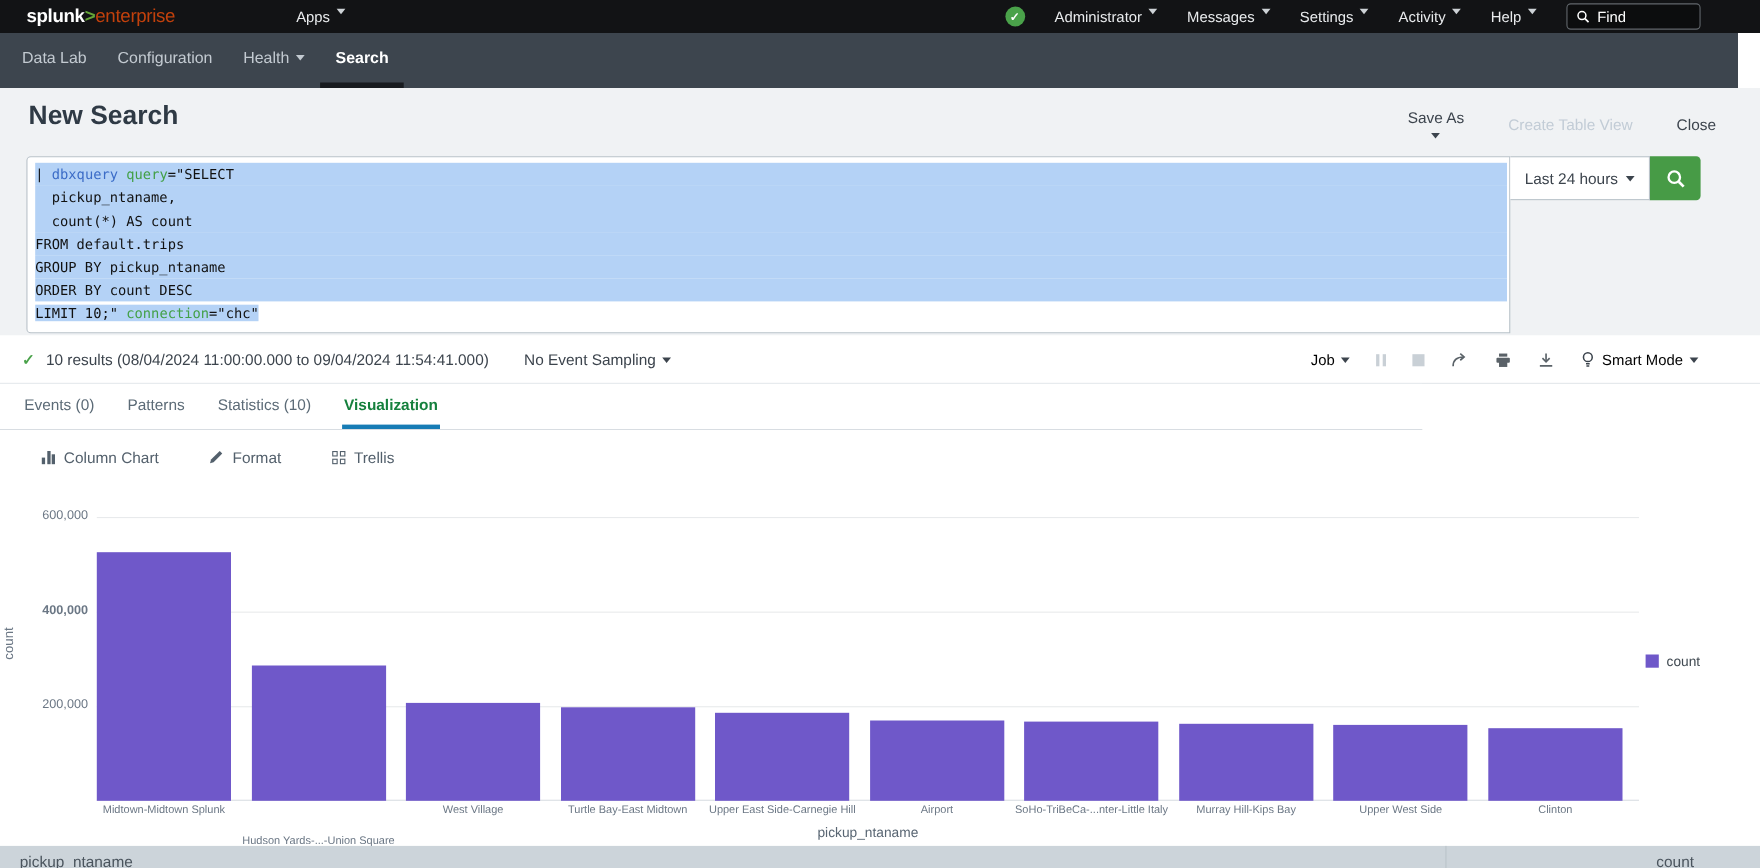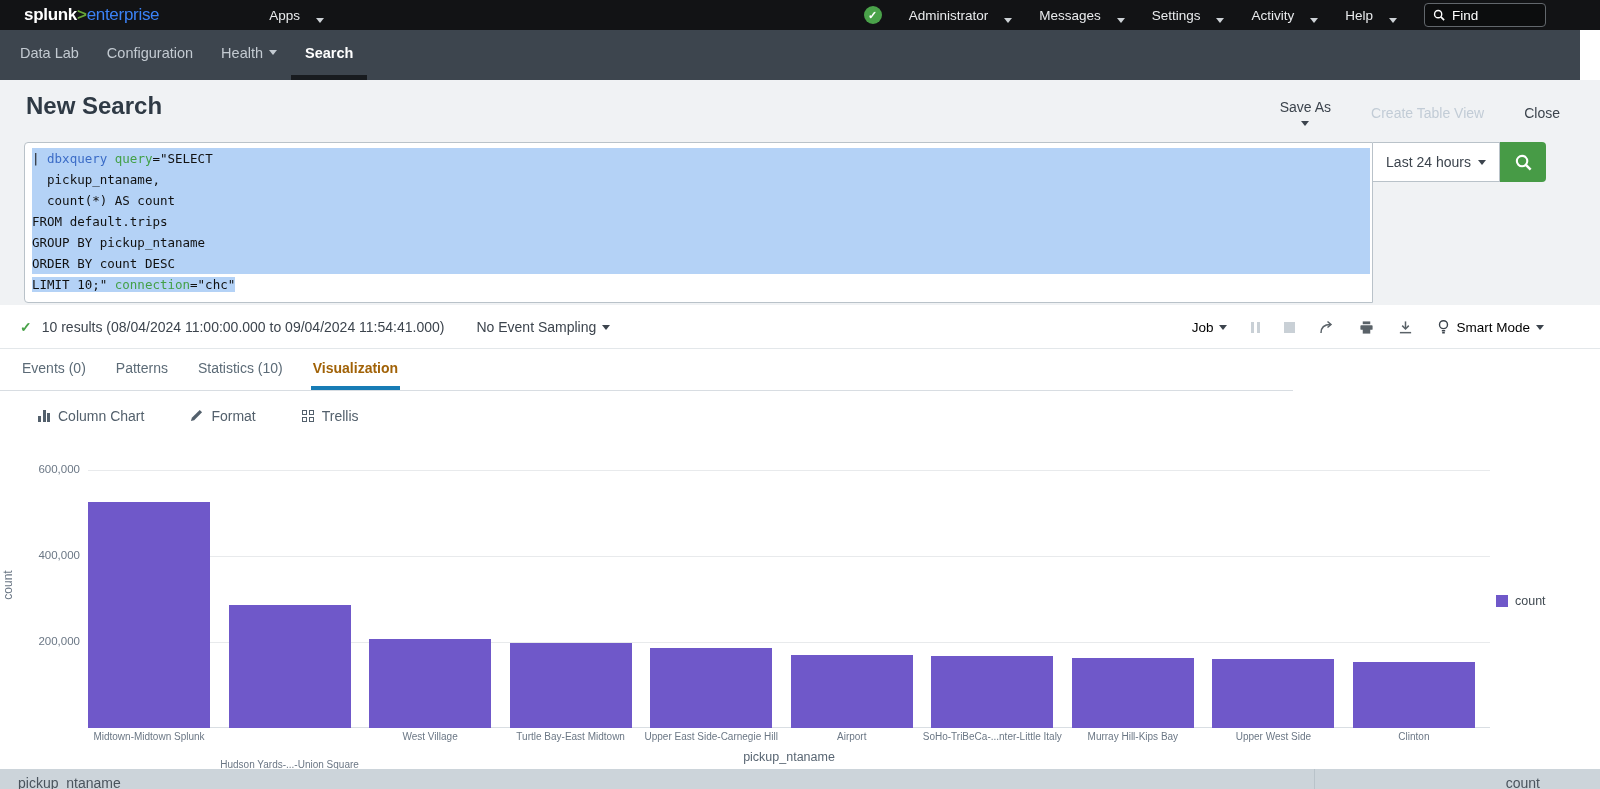--- a/index.html
+++ b/index.html
@@ -5,22 +5,22 @@
   html,body{margin:0;padding:0;background:#fff;}
   #app{position:relative;width:1600px;height:789px;overflow:hidden;
        font-family:"Liberation Sans",sans-serif;background:#fff;}
 
   
   .topbar{position:absolute;left:0;top:0;width:1600px;height:30px;background:#121315;
           display:flex;align-items:center;color:#e9ebed;font-size:13.5px;}
   .logo{margin-left:24px;font-size:17px;font-weight:700;letter-spacing:-.3px;cursor:pointer;}
   .logo .lg-s{color:#fff;}
   .logo .lg-g{color:#65a637;}
-  .logo .lg-e{color:#3b82f6;font-weight:400;}
-  .top-menu{display:flex;align-items:flex-end;gap:16px;cursor:pointer;white-space:nowrap;}
+  .logo .lg-e{color:#c2410c;font-weight:400;}
+  .top-menu{display:flex;align-items:flex-start;gap:6px;cursor:pointer;white-space:nowrap;}
   .apps{margin-left:110px;}
   .top-right{position:absolute;right:54px;top:0;height:30px;display:flex;align-items:center;gap:27px;}
   .caret{width:0;height:0;border-left:4px solid transparent;border-right:4px solid transparent;
          border-top:5px solid #cdd2d6;display:inline-block;}
   .caret-dark{border-top-color:#3c444d;}
   .status-badge{width:18px;height:18px;border-radius:50%;background:#4aa24a;display:flex;
                 align-items:center;justify-content:center;color:#fff;font-size:11px;font-weight:700;cursor:pointer;}
   .find-box{display:flex;align-items:center;gap:7px;width:122px;height:24px;border:1px solid #62676c;
             border-radius:4px;background:#0c0d0e;padding:0 8px;box-sizing:border-box;color:#fff;cursor:text;}
 
@@ -70,21 +70,21 @@
   .ic-btn{display:flex;align-items:center;gap:6px;cursor:pointer;}
   .pause-bars{display:flex;gap:3px;}
   .pause-bars i{width:3px;height:11px;background:#c9d0d6;display:block;}
   .stop-sq{width:11px;height:11px;background:#c9d0d6;display:block;}
 
   
   .tabs-row{position:absolute;left:0;top:349px;width:1293px;height:42px;background:#fff;
             border-bottom:1px solid #d8dde2;box-sizing:border-box;display:flex;align-items:stretch;
             padding-left:20px;gap:26px;font-size:14px;color:#5c6b77;}
   .tab{display:flex;align-items:center;padding:0 2px;cursor:pointer;border-bottom:4px solid transparent;box-sizing:border-box;}
-  .tab.active{color:#a16207;font-weight:700;border-bottom-color:#177cb5;}
+  .tab.active{color:#15803d;font-weight:700;border-bottom-color:#177cb5;}
 
   
   .viz-toolbar{position:absolute;left:0;top:391px;width:1600px;height:49px;background:#fff;
                display:flex;align-items:center;padding-left:38px;gap:46px;font-size:14px;color:#53606c;}
   .viz-btn{display:flex;align-items:center;gap:8px;cursor:pointer;}
   .mini-bars{display:flex;align-items:flex-end;gap:1.5px;}
   .mini-bars i{width:3px;background:#53606c;display:block;}
   .trellis-ic{display:grid;grid-template-columns:5px 5px;grid-gap:2px;}
   .trellis-ic i{width:5px;height:5px;border:1.5px solid #53606c;box-sizing:border-box;display:block;}
 
@@ -311,21 +311,21 @@
       <span>Trellis</span>
     </div>
   </div>
 
   <div id="chart-layer">
     <div class="ylab">count</div>
     <div class="xlab">pickup_ntaname</div>
   <div class="gridline" style="left: 88px; top: 642px; width: 1402px;"></div>
       <div class="ytick" style="left: 18px; top: 635px;">200,000</div>
       <div class="gridline" style="left: 88px; top: 556px; width: 1402px;"></div>
-      <div class="ytick" style="left: 18px; top: 549px;">400,000</div>
+      <div class="ytick" style="left: 18px; top: 549px; font-weight: bold;">400,000</div>
       <div class="gridline" style="left: 88px; top: 470px; width: 1402px;"></div>
       <div class="ytick" style="left: 18px; top: 463px;">600,000</div>
       <div class="axisline" style="left: 88px; top: 727px; width: 1402px;"></div>
       <div class="bar" style="left: 88px; top: 501.82px; width: 122px; height: 226.18px; background: rgb(111, 88, 201);"></div>
       <div class="xcat" style="left: 74px; top: 731px;">Midtown-Midtown Splunk</div>
       <div class="bar" style="left: 228.55px; top: 604.59px; width: 122px; height: 123.41px; background: rgb(111, 88, 201);"></div>
       <div class="xcat" style="left: 214.55px; top: 759px;">Hudson Yards-...-Union Square</div>
       <div class="bar" style="left: 369.1px; top: 638.56px; width: 122px; height: 89.44px; background: rgb(111, 88, 201);"></div>
       <div class="xcat" style="left: 355.1px; top: 731px;">West Village</div>
       <div class="bar" style="left: 509.65px; top: 643.29px; width: 122px; height: 84.71px; background: rgb(111, 88, 201);"></div>

